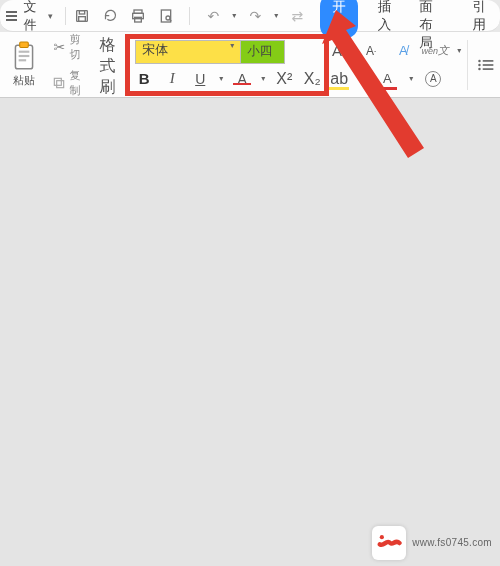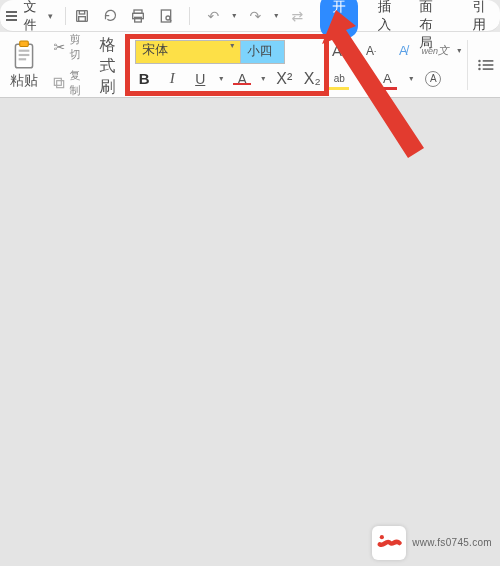--- a/index.html
+++ b/index.html
@@ -43,21 +43,21 @@
     background:#fdfdfd;
     border-bottom:1px solid #ccc;
     display:flex;
     align-items:center;
     padding:0 2px;
     gap:2px;
   }
   .rgroup { display:flex; flex-direction:column; align-items:center; height:100%; justify-content:center; padding:0 4px; position:relative;}
   .paste-big { display:flex; flex-direction:column; align-items:center; gap:2px; width:36px;}
   .paste-icon { width:26px; height:30px; }
-  .paste-label { font-size:14px; color:#555;}
+  .paste-label { font-size:11px; color:#555;}
   .rgroup .small-row { display:flex; flex-direction:column; gap:6px; align-items:flex-start;}
   .small-btn { display:flex; align-items:center; gap:3px; color:#8a8a8a; font-size:11px;}
   .small-btn .ic { width:16px; height:16px; display:inline-flex; align-items:center; justify-content:center; font-size:14px; color:#888;}
   .fmtbrush-label { font-size:16px; color:#555; margin-top:4px;}
 
   .vsep2 { width:1px; height:50px; background:#e3e3e3; margin:0 2px;}
 
   
   .font-group-wrap { position:relative; }
   .red-box {
@@ -68,21 +68,21 @@
     z-index:50;
   }
   .font-group { display:flex; flex-direction:column; gap:4px; padding:4px 4px;}
   .font-top { display:flex; gap:0;}
   .font-name {
     width:106px; height:24px; border:1px solid #bbb; background:#fde047;
     display:flex; padding:0 6px; font-size:13px; color:#444;
     justify-content:space-between;
   }
   .font-size {
-    width:44px; height:24px; border:1px solid #bbb; border-left:none; background:#7dd3fc;
+    width:44px; height:24px; border:1px solid #bbb; border-left:none; background:#84cc16;
     display:flex; align-items:center; padding:0 6px; font-size:12.5px; color:#444;
   }
   .font-bottom { display:flex; gap:10px; align-items:center; height:22px;}
   .fb { width:18px; text-align:center; font-size:14px; color:#555;}
   .fb.b { font-weight:bold; font-size:15px; color:#333;}
   .fb.i { font-style:italic; font-family: 'Times New Roman', serif; font-size:15px;}
   .fb.u { text-decoration:underline;}
   .fb.sup { font-size:16px;}
 
   
@@ -244,21 +244,21 @@
 
   <div class="font-tools">
     <div class="ft-row">
       <span class="ft" style="font-size:15px;">A<sup style="font-size:8px;">+</sup></span>
       <span class="ft" style="font-size:12px;">A<sup style="font-size:7px;">-</sup></span>
       <span class="ft" style="color:#5aa0e6;">A̸</span>
       <span class="ft" style="font-size:9px; color:#777;font-style:italic;">wén<br><span style="font-size:11px;">文</span></span>
       <span class="tri">▾</span>
     </div>
     <div class="ft-row">
-      <span class="ft" style="position:relative; font-size:10px;">ab<span style="position:absolute;left:0;right:0;bottom:-1px;height:3px;background:#ffe14a;"></span></span>
+      <span class="ft" style="position:relative; font-size:16px;">ab<span style="position:absolute;left:0;right:0;bottom:-1px;height:3px;background:#ffe14a;"></span></span>
       <span class="tri">▾</span>
       <span class="ft" style="position:relative;">A<span style="position:absolute;left:0;right:0;bottom:-1px;height:3px;background:#d33;"></span></span>
       <span class="tri">▾</span>
       <span class="ft" style="border:1px solid #888; border-radius:50%; width:16px; height:16px; font-size:10px;">A</span>
     </div>
   </div>
 
   <span class="vsep2"></span>
 
   <div class="listbtn">

